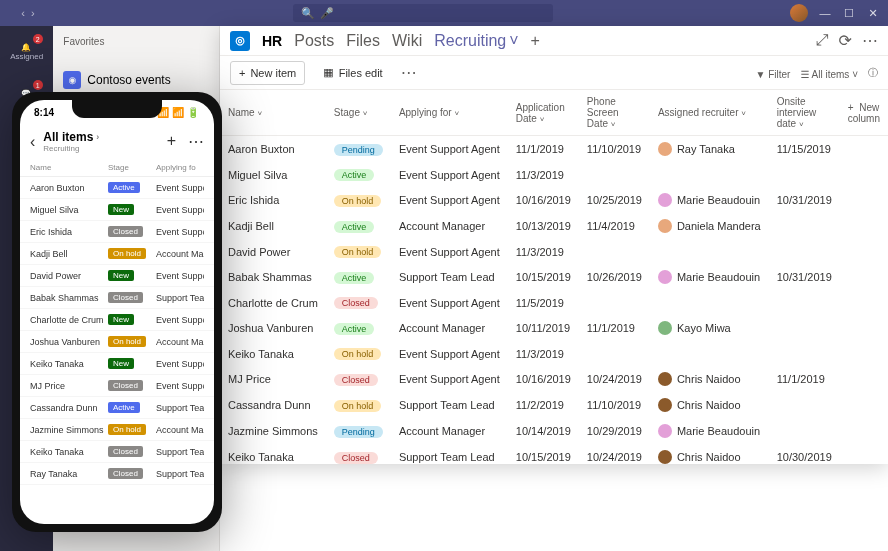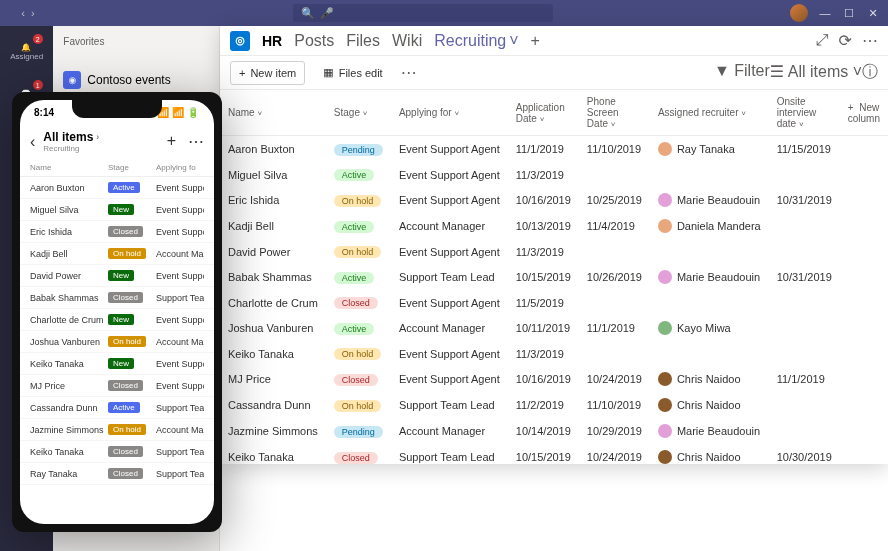--- a/index.html
+++ b/index.html
@@ -25,38 +25,38 @@
 .main{flex:1;background:#fff;display:flex;flex-direction:column;box-shadow:0 4px 20px rgba(0,0,0,.18);position:relative;z-index:5;height:438px}
 .hdr{height:30px;display:flex;align-items:center;padding:0 10px;gap:12px;border-bottom:1px solid #edebe9}
 .hdr-logo{width:20px;height:20px;border-radius:3px;background:#0078d4;display:flex;align-items:center;justify-content:center;color:#fff;font-weight:700;font-size:11px}
 .hdr-title{font-weight:600;font-size:14px}
 .hdr-tab{font-size:16px;color:#605e5c;cursor:pointer}
 .hdr-tab.active-sel{color:#6264a7;display:flex;align-items:center;gap:3px}
 .hdr-right{margin-left:auto;display:flex;gap:10px;color:#605e5c}
 .toolbar{height:34px;display:flex;align-items:center;padding:0 10px;gap:10px;border-bottom:1px solid #edebe9}
 .btn{height:24px;border:1px solid #d1d1d1;background:#fff;border-radius:3px;font-size:11px;display:flex;align-items:center;padding:0 8px;gap:5px;cursor:pointer;color:#323130}
 .btn-plain{border:none;background:transparent}
-.toolbar-right{margin-left:auto;display:flex;align-items:flex-start;color:#605e5c;font-size:16px}
+.toolbar-right{margin-left:auto;display:flex;gap:10px;align-items:flex-end;color:#605e5c;font-size:10px}
 .grid{flex:1;overflow:auto;font-size:11px}
 .grid table{width:100%;border-collapse:collapse}
 .grid th{text-align:left;font-weight:400;color:#605e5c;font-size:10px;padding:6px 8px;border-bottom:1px solid #edebe9}
 .grid td{padding:6px 8px;color:#323130;white-space:nowrap}
 .pill{display:inline-block;padding:1px 8px;border-radius:10px;font-size:9px}
 .pill.Pending{background:#c7e7f4;color:#006a9e}
 .pill.Active{background:#d4f7d4;color:#1a7f1a}
 .pill.Onhold{background:#ffe7b3;color:#8a6100}
 .pill.Closed{background:#fadbd8;color:#a4262c}
 .recr{display:flex;align-items:center;gap:5px}
 .recr .av{width:14px;height:14px;border-radius:50%}
 .av.pink{background:#e3a0d8}
 .av.orange{background:#e8a87c}
 .av.green{background:#7fb77e}
 .av.brown{background:#8b5a2b}
 .phone{position:absolute;left:12px;top:92px;width:210px;height:440px;z-index:20;filter:drop-shadow(0 10px 25px rgba(0,0,0,.4))}
-.phone-body{width:100%;height:100%;background:#111;border-radius:12px;padding:8px}
+.phone-body{width:100%;height:100%;background:#111;border-radius:24px;padding:8px}
 .phone-screen{width:100%;height:100%;background:#fff;border-radius:24px;overflow:hidden;display:flex;flex-direction:column}
 .notch{position:absolute;top:8px;left:50%;transform:translateX(-50%);width:90px;height:18px;background:#111;border-radius:0 0 12px 12px;z-index:2}
 .ph-status{height:24px;display:flex;align-items:center;justify-content:space-between;padding:0 14px;font-size:10px;font-weight:600}
 .ph-hdr{display:flex;align-items:center;padding:6px 10px;gap:8px}
 .ph-back{font-size:16px;color:#333}
 .ph-title{font-size:12px;font-weight:600;display:flex;align-items:center;gap:3px}
 .ph-sub{font-size:8px;color:#888}
 .ph-hdr-right{margin-left:auto;display:flex;gap:12px;font-size:16px;color:#333}
 .ph-cols{display:flex;padding:4px 10px;font-size:8px;color:#888;border-bottom:1px solid #eee}
 .ph-cols div:nth-child(1){width:78px}

